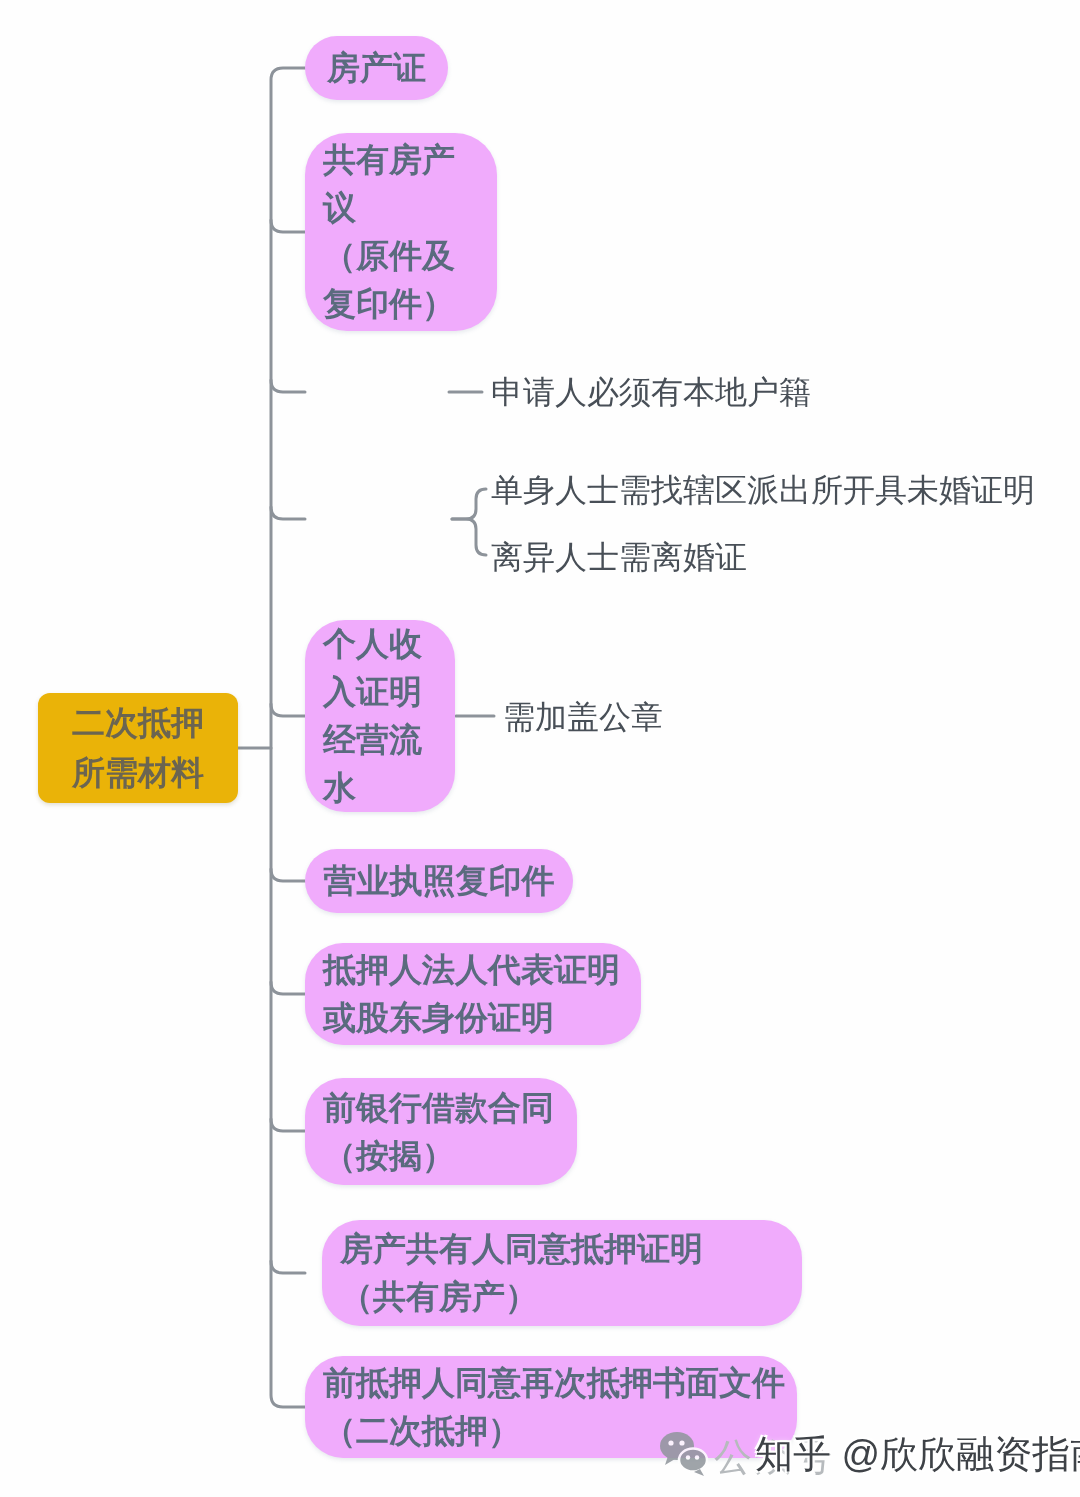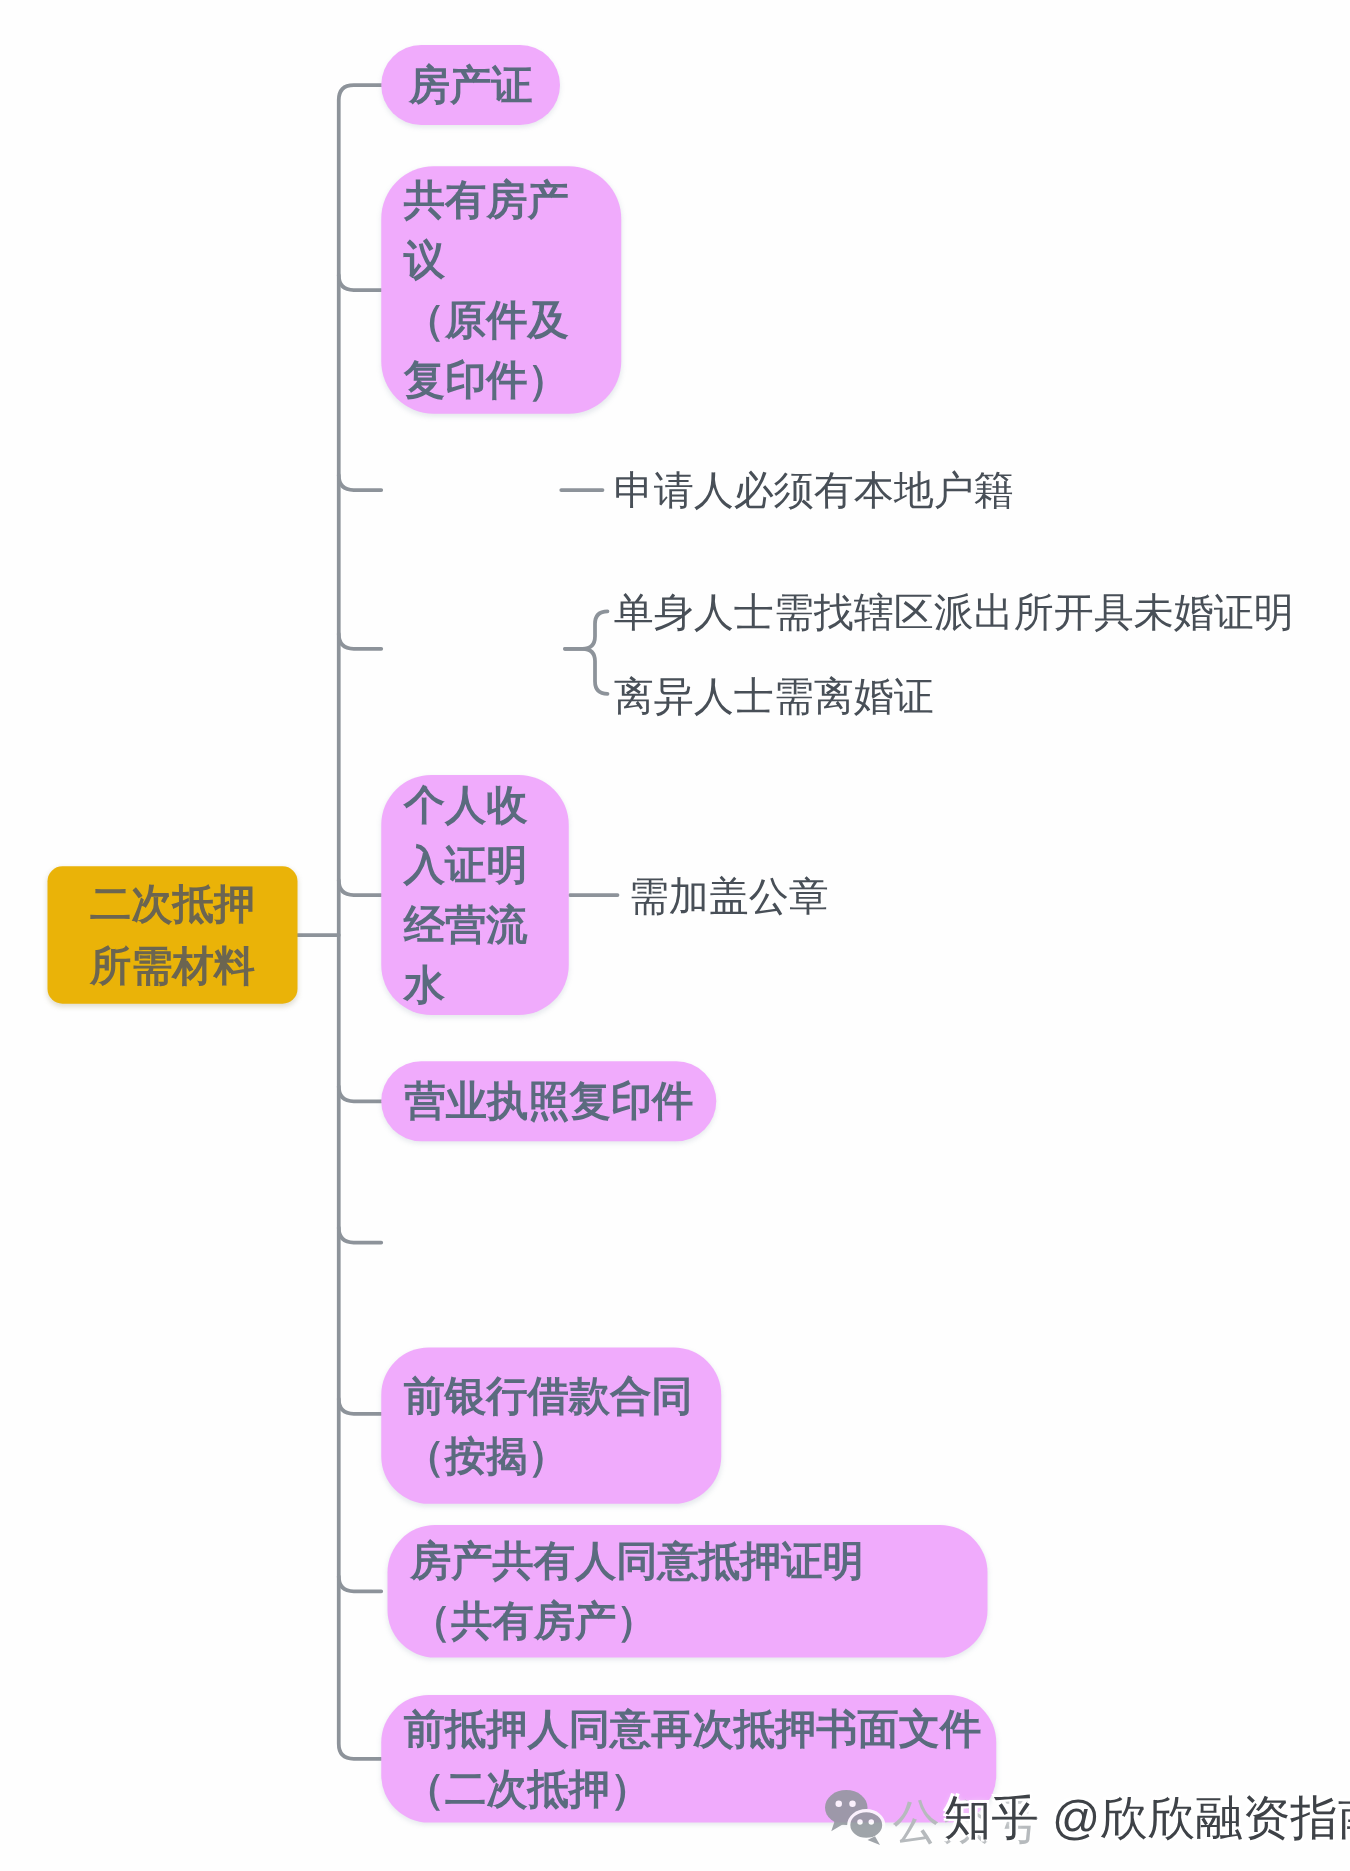--- a/index.html
+++ b/index.html
@@ -93,27 +93,31 @@
 入证明
 经营流
 水</span>
   </div>
   <div class="note" style="left:503px; top:717px;">需加盖公章</div>
 
   <div class="node single" style="left:305px; top:849px; width:268px; height:64px; border-radius:32px;">
     <span class="label">营业执照复印件</span>
   </div>
 
+  <div class="node" style="left:305px; top:943px; width:336px; height:102px; border-radius:38px;">
+    <span class="label">抵押人法人代表证明
+或股东身份证明</span>
+  </div>
 
-  <div class="node" style="left:305px; top:1078px; width:272px; height:125px; border-radius:38px;">
+  <div class="node" style="left:305px; top:1078px; width:272px; height:107px; border-radius:38px;">
     <span class="label">前银行借款合同
 （按揭）</span>
   </div>
 
-  <div class="node" style="left:310px; top:1220px; width:480px; height:106px; border-radius:38px;">
+  <div class="node" style="left:322px; top:1220px; width:480px; height:106px; border-radius:38px;">
     <span class="label">房产共有人同意抵押证明
 （共有房产）</span>
   </div>
 
   <div class="node" style="left:305px; top:1356px; width:492px; height:102px; border-radius:38px;">
     <span class="label">前抵押人同意再次抵押书面文件
 （二次抵押）</span>
   </div>
 
   <svg class="wm-icon" style="left:656px; top:1428px;" width="56" height="56" viewBox="0 0 56 56">

